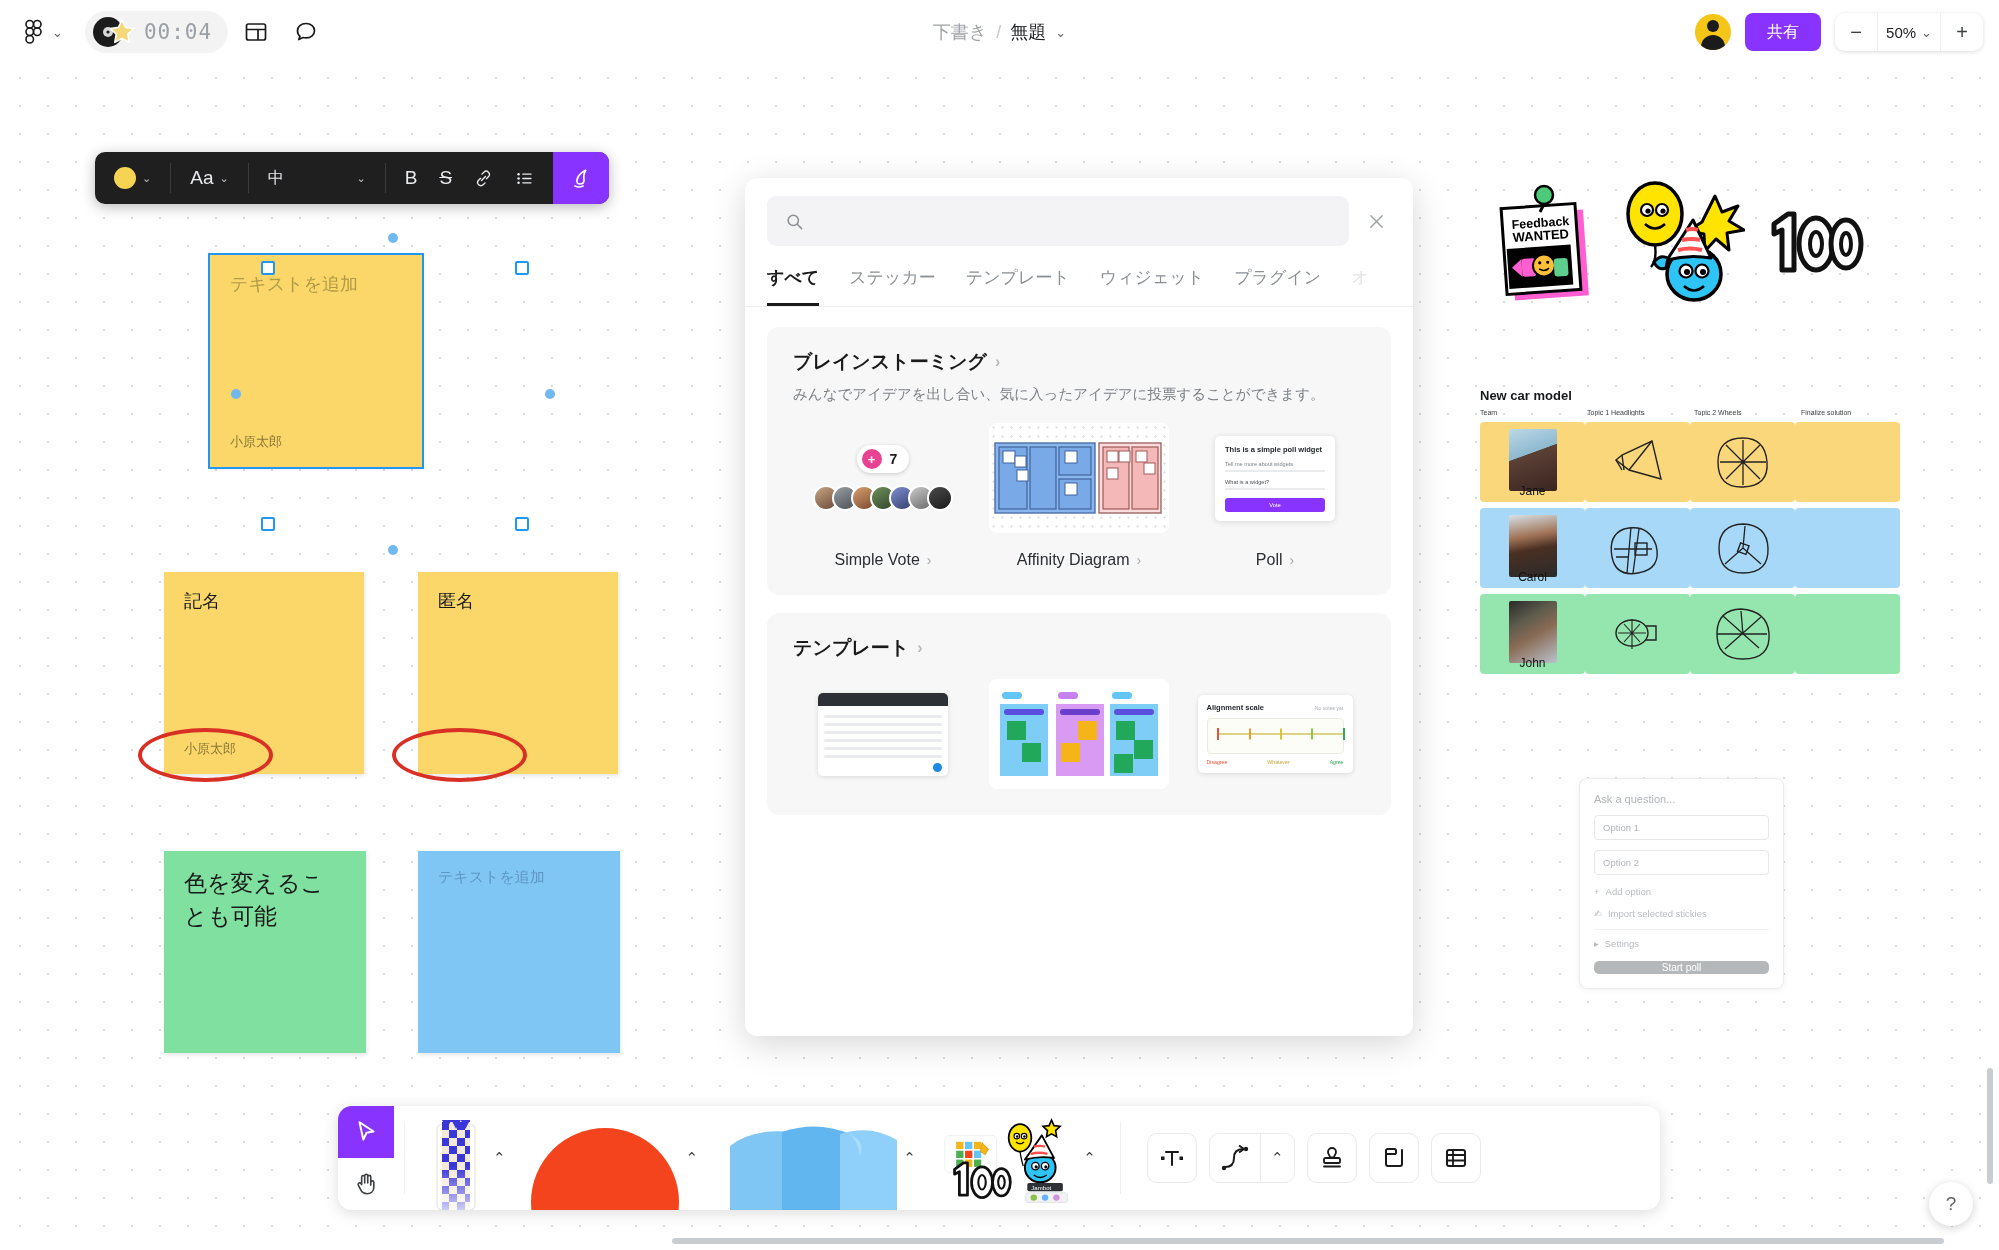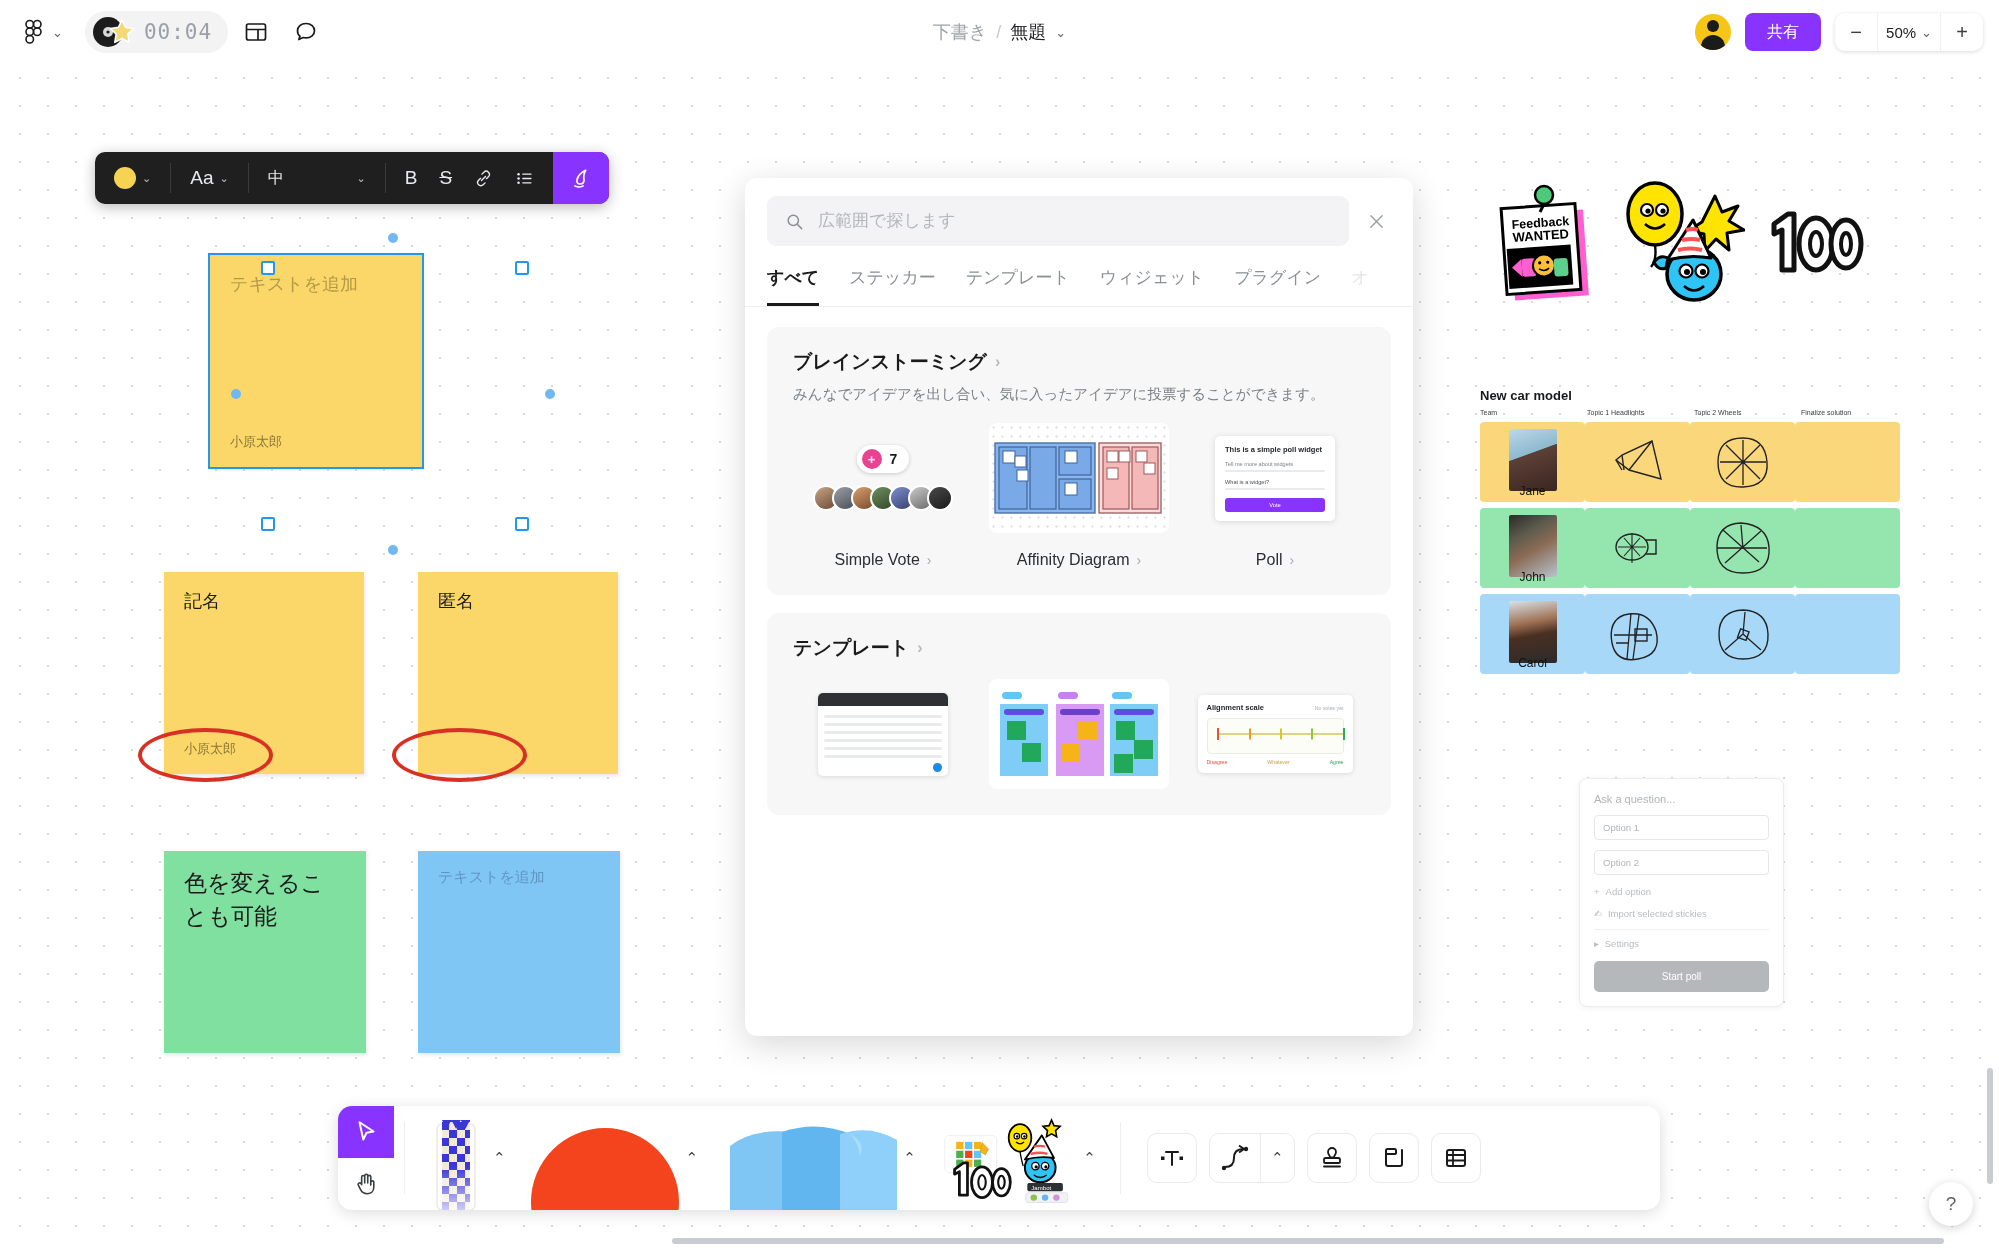--- a/index.html
+++ b/index.html
@@ -183,21 +183,21 @@
     position:absolute; left:1579px; top:778px; width:205px;
     background:#fff; border:1px solid #ebecee; border-radius:8px; padding:14px;
     box-shadow:0 1px 6px rgba(0,0,0,.06);
   }
   #pollw .pw-q { font-size:11px; color:#b0b4b8; }
   #pollw .pw-opt { margin-top:10px; border:1px solid #e6e7e9; border-radius:4px; padding:6px 8px; font-size:9.5px; color:#b0b4b8;}
   #pollw .pw-act { margin-top:11px; font-size:9.5px; color:#b8bcc0; display:flex; align-items:center; gap:6px; }
   #pollw .pw-div { margin-top:10px; border-top:1px solid #eef0f1; }
   #pollw .pw-start {
     margin-top:12px; background:#b5b8bb; color:#fff; border-radius:5px; text-align:center;
-    padding:10px 0; font-size:10px;
+    padding:1px 0; font-size:10px;
   }
 
   
   #bottombar {
     position:absolute; left:338px; top:1106px; width:1322px; height:104px;
     background:#fff; border-radius:14px; box-shadow:0 3px 16px rgba(0,0,0,.14);
     display:flex; align-items:stretch; z-index: 28; overflow:hidden;
   }
   .bb-cursor { width:56px; display:flex; flex-direction:column; }
   .bb-cursor > div { flex:1; display:flex; align-items:center; justify-content:center; cursor:pointer;}
@@ -347,60 +347,60 @@
       <div class="cm-cell" style="background:#fad77a;">
         <svg width="62" height="60" viewBox="0 0 62 60">
           <path d="M31 6 q22 0 24 24 q2 24 -24 25 q-25 1 -25 -25 q0 -24 25 -24z" fill="none" stroke="#222" stroke-width="1.4"></path>
           <path d="M31 8 v45 M8 30 h46 M14 13 l34 34 M48 13 l-34 34" stroke="#222" stroke-width="1.3"></path>
         </svg>
       </div>
       <div class="cm-cell" style="background:#fad77a;"></div>
     </div>
 
     <div class="cm-row">
+      <div class="cm-cell" style="background:#a7d8f7;">
+        <div class="cm-photo" style="background:linear-gradient(170deg,#d8e2e8 0%,#9f7255 35%,#4a2f22 55%,#2b2b2b 100%);"></div>
+        <div class="cm-name">Carol</div>
+      </div>
+      <div class="cm-cell" style="background:#a7d8f7;">
+        <svg width="64" height="62" viewBox="0 0 64 62">
+          <path d="M18 12 q24 -6 32 16 q6 24 -18 28 q-22 4 -26 -16 q-4 -22 12 -28z" fill="none" stroke="#222" stroke-width="1.4"></path>
+          <path d="M25 10 l-4 46 M33 12 l-6 44 M8 32 h38 M10 40 h12" stroke="#222" stroke-width="1.3"></path>
+          <rect x="29" y="26" width="12" height="12" fill="none" stroke="#222" stroke-width="1.4"></rect>
+        </svg>
+      </div>
+      <div class="cm-cell" style="background:#a7d8f7;">
+        <svg width="60" height="60" viewBox="0 0 60 60">
+          <path d="M30 6 q24 1 25 24 q1 25 -25 25 q-24 0 -24 -25 q0 -23 24 -24z" fill="none" stroke="#222" stroke-width="1.4"></path>
+          <path d="M30 30 l2 -22 M30 30 l-18 16 M30 30 l18 16" stroke="#222" stroke-width="1.3"></path>
+          <rect x="26" y="26" width="9" height="9" fill="none" stroke="#222" stroke-width="1.4" transform="rotate(20 30 30)"></rect>
+        </svg>
+      </div>
+      <div class="cm-cell" style="background:#a7d8f7;"></div>
+    </div>
+
+    <div class="cm-row">
       <div class="cm-cell" style="background:#95e6ae;">
         <div class="cm-photo" style="background:linear-gradient(150deg,#2a2a28 0%,#5c5a4c 30%,#8a6b55 55%,#b9c3cd 100%);"></div>
         <div class="cm-name">John</div>
       </div>
       <div class="cm-cell" style="background:#95e6ae;">
         <svg width="60" height="50" viewBox="0 0 60 50">
           <ellipse cx="24" cy="24" rx="16" ry="13" fill="none" stroke="#222" stroke-width="1.4"></ellipse>
           <path d="M10 24 h28 M24 10 v30 M16 15 l16 18 M32 15 l-16 18" stroke="#222" stroke-width="1.1"></path>
           <path d="M38 17 h10 v14 h-10" fill="none" stroke="#222" stroke-width="1.4"></path>
         </svg>
       </div>
       <div class="cm-cell" style="background:#95e6ae;">
         <svg width="64" height="60" viewBox="0 0 64 60">
           <path d="M30 5 q26 2 28 24 q2 26 -26 26 q-27 0 -26 -27 q1 -22 24 -23z" fill="none" stroke="#222" stroke-width="1.4"></path>
           <path d="M30 7 l2 24 M6 30 h50 M12 12 l36 32 M50 13 l-36 32" stroke="#222" stroke-width="1.3"></path>
         </svg>
       </div>
       <div class="cm-cell" style="background:#95e6ae;"></div>
-    </div>
-
-    <div class="cm-row">
-      <div class="cm-cell" style="background:#a7d8f7;">
-        <div class="cm-photo" style="background:linear-gradient(170deg,#d8e2e8 0%,#9f7255 35%,#4a2f22 55%,#2b2b2b 100%);"></div>
-        <div class="cm-name">Carol</div>
-      </div>
-      <div class="cm-cell" style="background:#a7d8f7;">
-        <svg width="64" height="62" viewBox="0 0 64 62">
-          <path d="M18 12 q24 -6 32 16 q6 24 -18 28 q-22 4 -26 -16 q-4 -22 12 -28z" fill="none" stroke="#222" stroke-width="1.4"></path>
-          <path d="M25 10 l-4 46 M33 12 l-6 44 M8 32 h38 M10 40 h12" stroke="#222" stroke-width="1.3"></path>
-          <rect x="29" y="26" width="12" height="12" fill="none" stroke="#222" stroke-width="1.4"></rect>
-        </svg>
-      </div>
-      <div class="cm-cell" style="background:#a7d8f7;">
-        <svg width="60" height="60" viewBox="0 0 60 60">
-          <path d="M30 6 q24 1 25 24 q1 25 -25 25 q-24 0 -24 -25 q0 -23 24 -24z" fill="none" stroke="#222" stroke-width="1.4"></path>
-          <path d="M30 30 l2 -22 M30 30 l-18 16 M30 30 l18 16" stroke="#222" stroke-width="1.3"></path>
-          <rect x="26" y="26" width="9" height="9" fill="none" stroke="#222" stroke-width="1.4" transform="rotate(20 30 30)"></rect>
-        </svg>
-      </div>
-      <div class="cm-cell" style="background:#a7d8f7;"></div>
     </div>
   </div>
 
   <div id="pollw">
     <div class="pw-q">Ask a question...</div>
     <div class="pw-opt">Option 1</div>
     <div class="pw-opt">Option 2</div>
     <div class="pw-act">
       <span>+</span>
       <span>Add option</span>
@@ -529,21 +529,20 @@
   </div>
 </div>
 
 <div id="picker">
   <div class="pk-searchrow">
     <div class="pk-search">
       <svg width="19" height="19" viewBox="0 0 24 24">
         <circle cx="10.5" cy="10.5" r="6.5" fill="none" stroke="#8a8f94" stroke-width="1.9"></circle>
         <path d="M15.5 15.5 L21 21" stroke="#8a8f94" stroke-width="1.9" stroke-linecap="round"></path>
       </svg>
-      <input type="text" value="" placeholder="広範囲で探します" style="">
     </div>
     <div class="pk-close">
       <svg width="17" height="17" viewBox="0 0 24 24">
         <path d="M4 4 L20 20 M20 4 L4 20" stroke="#9aa0a6" stroke-width="2" stroke-linecap="round"></path>
       </svg>
     </div>
   </div>
 
   <div class="pk-tabs">
     <div class="pk-tab active">すべて</div>

